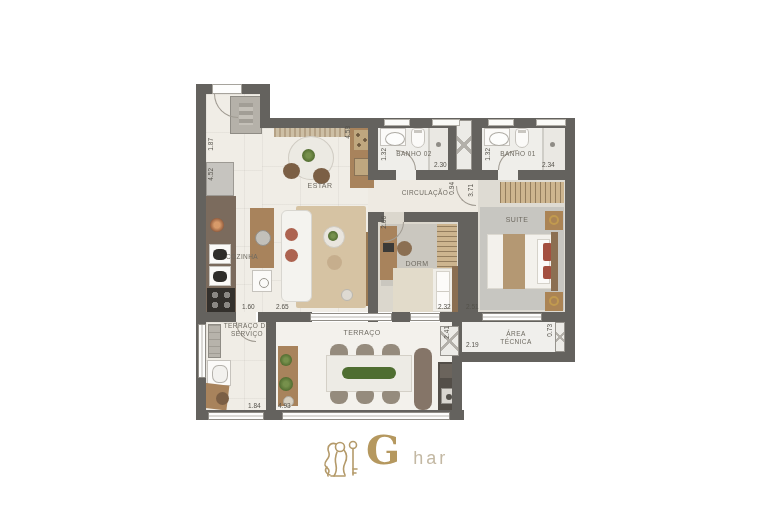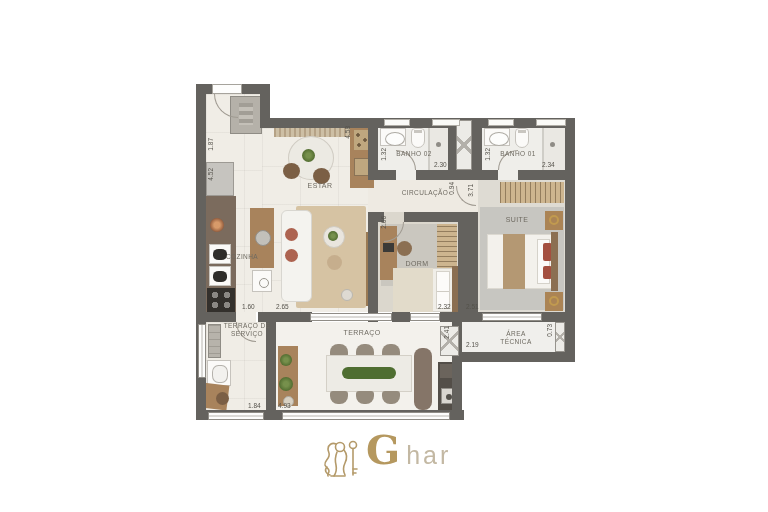--- a/index.html
+++ b/index.html
@@ -27,22 +27,22 @@
   .circle{border-radius:50%;}
   .plant{position:absolute;border-radius:50%;background:radial-gradient(#76904c 25%,#4f6a2e 75%);}
   .rlabel{position:absolute;font-size:7px;line-height:1.25;color:#6e6a61;letter-spacing:.4px;
           text-align:center;text-transform:uppercase;}
   .dim{position:absolute;font-size:6.5px;color:#55524b;}
   .dimv{writing-mode:vertical-rl;transform:rotate(180deg);}
   #logo{position:absolute;left:318px;top:430px;width:190px;height:58px;display:flex;
         align-items:baseline;}
   #logo svg{align-self:center;}
   .logo-g{font-family:"DejaVu Serif",serif;font-size:40px;font-weight:600;color:#b5985f;line-height:1;}
-  .logo-har{font-family:"Liberation Sans",sans-serif;font-size:25px;font-weight:300;color:#c3b8a3;
-            letter-spacing:3px;margin-left:6px;}
+  .logo-har{font-family:"Liberation Sans",sans-serif;font-size:18px;font-weight:300;color:#c3b8a3;
+            letter-spacing:3px;margin-left:13px;}
 </style>
 </head>
 <body>
 
 <div id="stage">
 
   <div class="floor tile" style="left:206px;top:94px;width:56px;height:218px"></div>
   <div class="floor tile" style="left:262px;top:128px;width:106px;height:184px"></div>
   <div class="floor" style="left:368px;top:180px;width:110px;height:32px;background:#eeeae2"></div>
   <div class="floor" style="left:378px;top:128px;width:70px;height:42px;background:#efeeea"></div>

